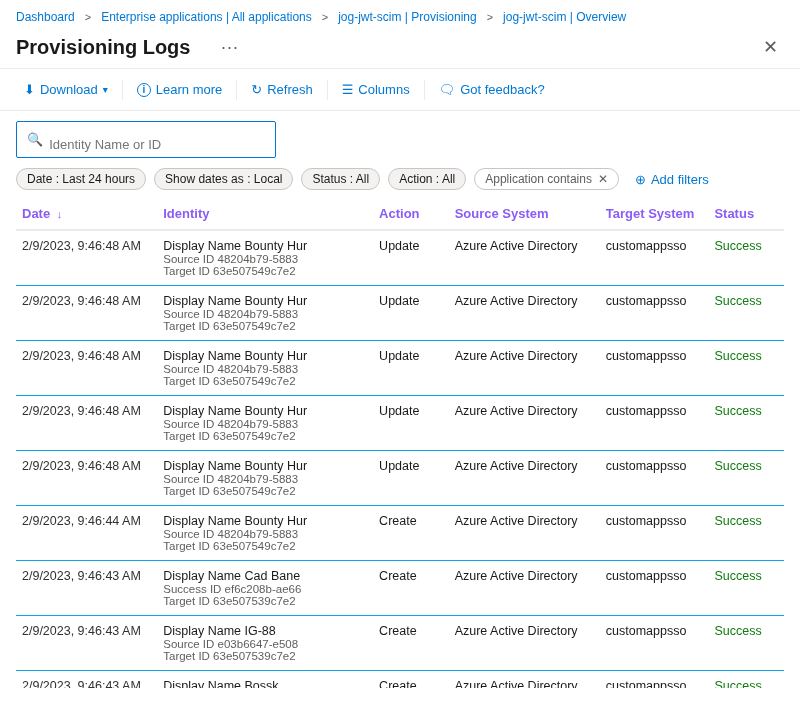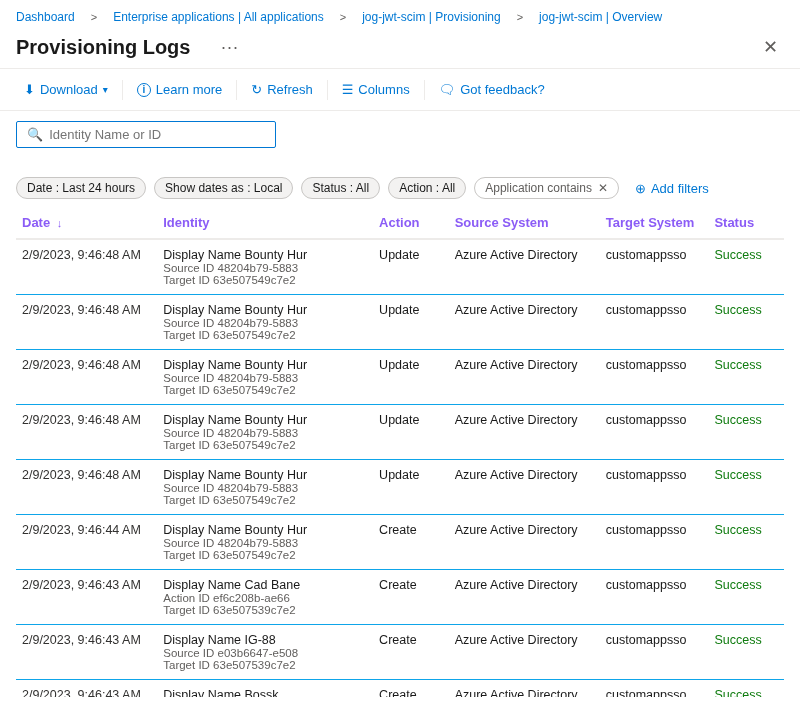--- a/index.html
+++ b/index.html
@@ -1,38 +1,38 @@
 <!DOCTYPE html>
 <html><head>
   <meta charset="utf-8">
   <style>
     * { box-sizing: border-box; margin: 0; padding: 0; }
     body { font-family: 'Segoe UI', Arial, sans-serif; font-size: 13px; color: #1a1a1a; background: #fff; width: 800px; height: 704px; overflow: hidden; }
 
-    .breadcrumb { display: flex; align-items: center; gap: 16px; padding: 10px 16px 6px; font-size: 12px; color: #0078d4; flex-wrap: wrap; }
+    .breadcrumb { display: flex; align-items: center; gap: 10px; padding: 10px 16px 6px; font-size: 12px; color: #0078d4; flex-wrap: wrap; }
     .breadcrumb span { color: #605e5c; }
     .breadcrumb a { color: #0078d4; text-decoration: none; cursor: pointer; }
     .breadcrumb .sep { color: #605e5c; font-size: 11px; }
 
     .header { display: flex; align-items: center; justify-content: space-between; padding: 4px 16px 8px; border-bottom: 1px solid #edebe9; }
     .header-left { display: flex; align-items: center; gap: 24px; }
     .page-title { font-size: 20px; font-weight: 600; color: #1a1a1a; }
     .more-btn { background: none; border: none; cursor: pointer; font-size: 18px; color: #605e5c; padding: 2px 6px; }
     .close-btn { background: none; border: none; cursor: pointer; font-size: 18px; color: #605e5c; padding: 2px 6px; }
 
     .toolbar { display: flex; align-items: center; gap: 2px; padding: 8px 16px; border-bottom: 1px solid #edebe9; }
     .toolbar-btn { display: flex; align-items: center; gap: 5px; background: none; border: none; cursor: pointer; color: #0078d4; font-size: 13px; padding: 5px 8px; border-radius: 2px; }
     .toolbar-divider { width: 1px; height: 20px; background: #edebe9; margin: 0 4px; }
 
     .search-area { padding: 10px 16px; }
     .search-box { display: flex; align-items: center; gap: 6px; border: 1.5px solid #0078d4; border-radius: 2px; padding: 5px 10px; width: 260px; background: #fff; }
-    .search-box input { border: none; outline: none; font-size: 13px; color: #6d28d9; width: 100%; }
+    .search-box input { border: none; outline: none; font-size: 13px; color: #6d28d9; width: 100%; margin-top: 10px; }
     .search-icon { color: #605e5c; font-size: 13px; }
 
-    .filters { display: flex; align-items: center; gap: 8px; padding: 0 16px 8px; flex-wrap: wrap; margin-top: 19px; }
+    .filters { display: flex; align-items: center; gap: 8px; padding: 0 16px 8px; flex-wrap: wrap; }
     .filter-chip { display: flex; align-items: center; gap: 4px; background: #f3f2f1; border: 1px solid #c8c6c4; border-radius: 12px; padding: 3px 10px; font-size: 12px; color: #1a1a1a; cursor: pointer; }
     .filter-chip-app { display: flex; align-items: center; gap: 4px; background: #fff; border: 1px solid #c8c6c4; border-radius: 12px; padding: 3px 10px; font-size: 12px; color: #1a1a1a; }
     .filter-chip-app .chip-text { color: #1a1a1a; }
     .filter-chip-app .chip-label { color: #605e5c; }
     .chip-close { cursor: pointer; color: #605e5c; font-size: 12px; margin-left: 2px; }
     .add-filter-btn { display: flex; align-items: center; gap: 5px; background: none; border: none; cursor: pointer; color: #0078d4; font-size: 13px; padding: 3px 8px; }
 
     .table-container { overflow-y: auto; max-height: 490px; padding: 0 16px; }
     table { width: 100%; border-collapse: collapse; }
     thead th { text-align: left; padding: 8px 6px; font-weight: 600; font-size: 13px; color: #8b5cf6; border-bottom: 2px solid #edebe9; white-space: nowrap; position: sticky; top: 0; background: #fff; }
@@ -225,21 +225,21 @@
     </td>
     <td class="action-col">Create</td>
     <td class="source-col">Azure Active Directory</td>
     <td class="target-col">customappsso</td>
     <td class="status-col">Success</td>
   </tr>
         <tr>
     <td class="date-col">2/9/2023, 9:46:43 AM</td>
     <td class="identity-col">
       <div class="identity-name">Display Name Cad Bane</div>
-      <div class="identity-sub">Action ID ef6c208b-ae66</div>
+      <div class="identity-sub">Success ID ef6c208b-ae66</div>
       <div class="identity-sub">Target ID 63e507539c7e2</div>
     </td>
     <td class="action-col">Create</td>
     <td class="source-col">Azure Active Directory</td>
     <td class="target-col">customappsso</td>
     <td class="status-col">Success</td>
   </tr>
         <tr>
     <td class="date-col">2/9/2023, 9:46:43 AM</td>
     <td class="identity-col">

